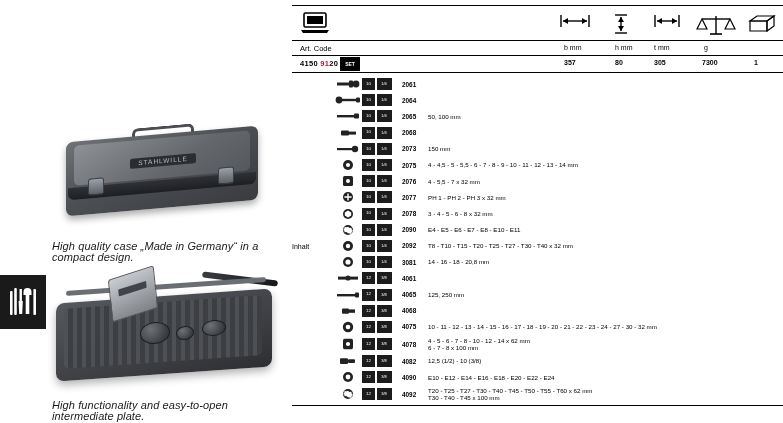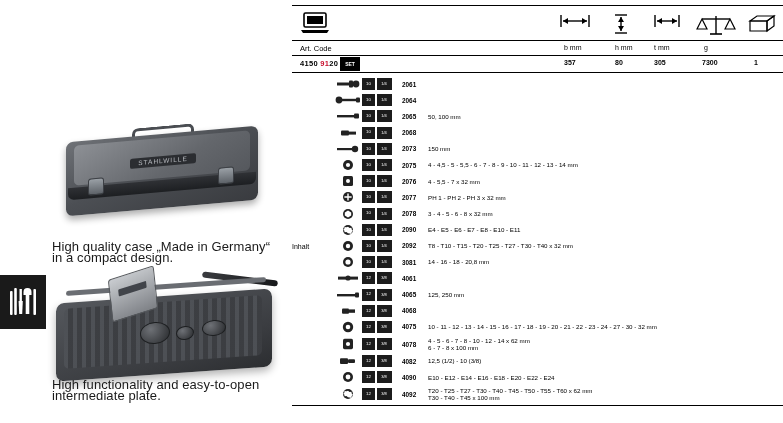--- a/index.html
+++ b/index.html
@@ -32,27 +32,28 @@
     display: flex; align-items: center; justify-content: center;
   }
   .tool-tab svg { display: block; }
 
   .photo-block { position: absolute; }
   .photo-1 { left: 52px; top: 120px; width: 225px; height: 115px; }
   .photo-2 { left: 52px; top: 268px; width: 227px; height: 118px; }
 
   .caption {
     position: absolute;
-    font-size: 13px;
+    font-size: 11px;
     line-height: 11px;
     color: #1a1a1a;
     letter-spacing: 0.1px;
+    font-style: italic;
   }
   .cap-1 { left: 52px; top: 241px; width: 226px; }
-  .cap-2 { left: 52px; top: 379px; width: 226px; }
+  .cap-2 { left: 52px; top: 400px; width: 226px; }
 
   
   .case-wrap { position: relative; width: 100%; height: 100%; }
   .case-body {
     position: absolute; left: 14px; top: 14px;
     width: 192px; height: 74px;
     background: linear-gradient(160deg, #6f7277 0%, #4c4f54 45%, #393b3f 100%);
     border-radius: 7px;
     transform: skewY(-5deg);
     box-shadow: 0 4px 7px rgba(0,0,0,0.32);

